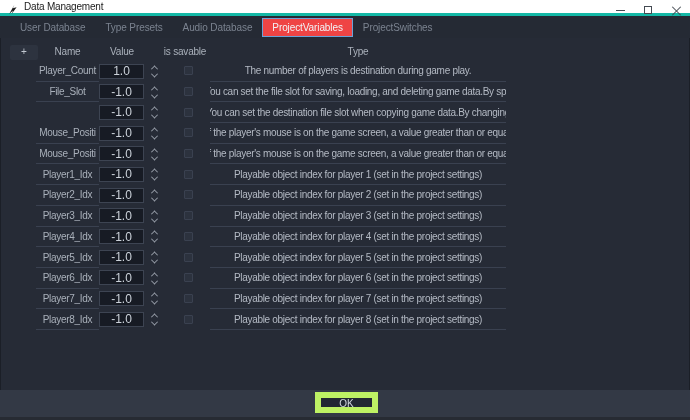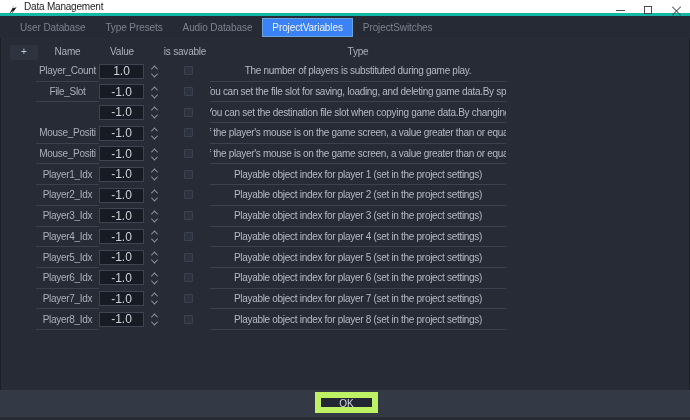--- a/index.html
+++ b/index.html
@@ -19,21 +19,21 @@
   .glyph-max { width:8px; height:8px; border:1px solid #444a52; display:block; }
   .glyph-close { position:relative; width:9px; height:9px; display:block; }
   .glyph-close::before,.glyph-close::after { content:""; position:absolute; left:4px; top:-1px; width:1px; height:12px; background:#444a52; }
   .glyph-close::before { transform:rotate(45deg); }
   .glyph-close::after { transform:rotate(-45deg); }
 
   
   .tabbar { position:absolute; top:16px; left:0; width:690px; height:22px; background:#252a34;
             display:flex; align-items:center; padding-left:10px; }
   .tab { font-size:10px; color:#7b8390; padding:4px 10px; white-space:nowrap; letter-spacing:-0.1px; cursor:default; }
-  .tab.active { color:#f1f3f6; background:#3b82f6; border:1px solid #6aa3d8; padding:3px 9px; }
+  .tab.active { color:#f1f3f6; background:#ef4444; border:1px solid #6aa3d8; padding:3px 9px; }
 
   
   .table-area { position:absolute; top:42px; left:0; width:690px; height:348px; }
   .add-btn { position:absolute; left:10px; top:3px; width:28px; height:15px; background:#2d333f;
              color:#c3c9d2; font-size:10px; text-align:center; line-height:14px; border-radius:2px; cursor:default; }
   .col-head { position:absolute; top:4px; font-size:10px; color:#aab1bb; text-align:center; letter-spacing:-0.2px; }
   .head-name  { left:36px;  width:63px; }
   .head-value { left:97px;  width:50px; }
   .head-sav   { left:153px; width:64px; }
   .head-memo  { left:210px; width:296px; }
@@ -107,21 +107,21 @@
     <div class="col-head head-memo">Type</div>
     <div class="rows" id="rows">
         <div class="row">
           <div class="cell-name">Player_Count</div>
           <input class="val" type="text" value="1.0" style="">
           <div class="spinner">
             <span class="chev up"></span>
             <span class="chev down"></span>
           </div>
           <span class="checkbox"></span>
-          <div class="cell-memo">The number of players is substituted during game play.</div>
+          <div class="cell-memo">The number of players is destination during game play.</div>
         </div>
         <div class="row">
           <div class="cell-name">File_Slot</div>
           <input class="val" type="text" value="-1.0" style="">
           <div class="spinner">
             <span class="chev up"></span>
             <span class="chev down"></span>
           </div>
           <span class="checkbox"></span>
           <div class="cell-memo">You can set the file slot for saving, loading, and deleting game data.By spe</div>

